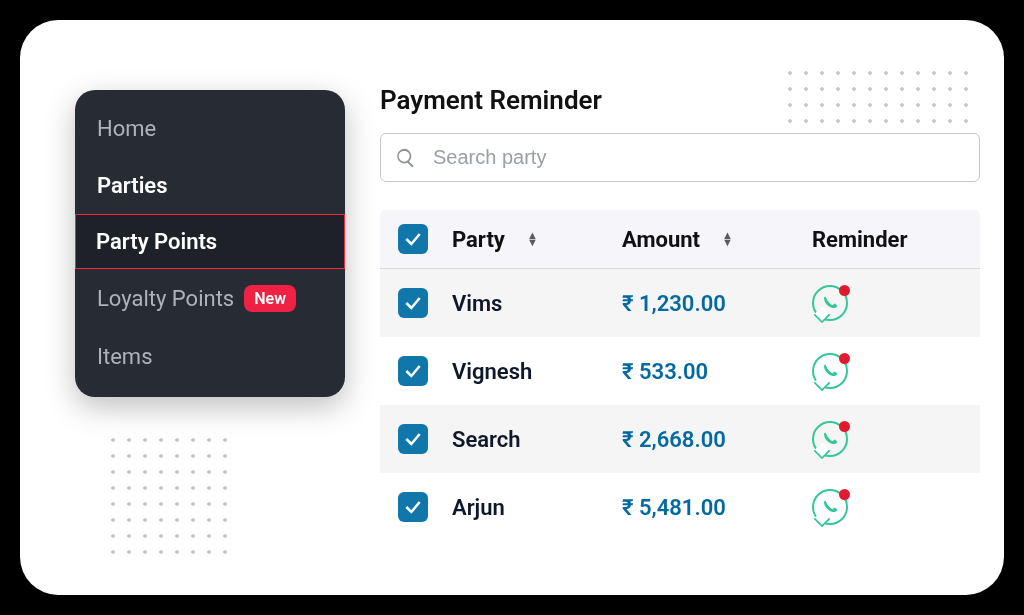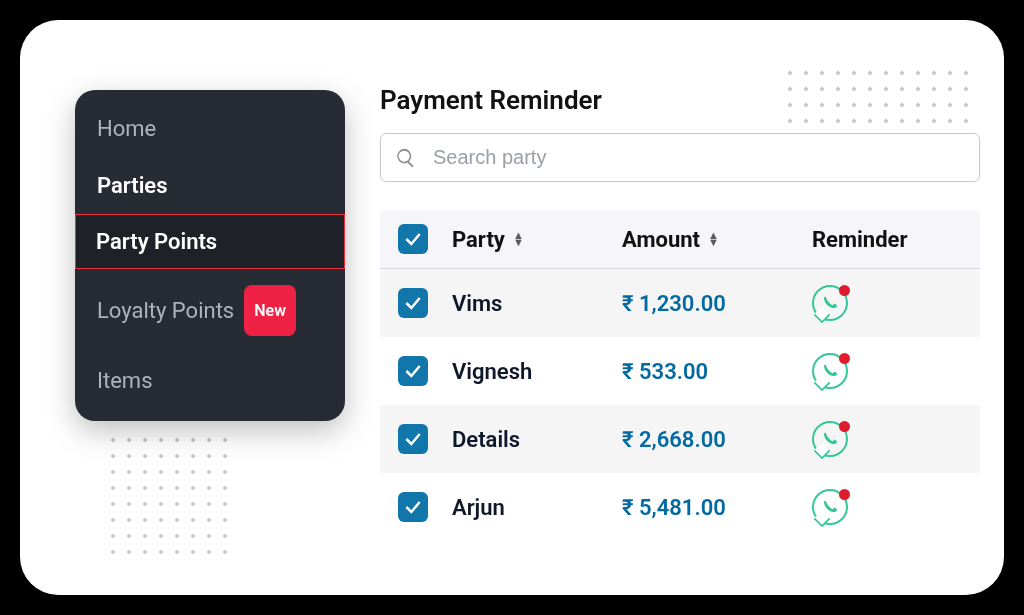--- a/index.html
+++ b/index.html
@@ -50,21 +50,21 @@
   .side-item.strong { color:#fff; font-weight:600; }
   .side-item.active {
     color:#fff; font-weight:600;
     border:1.6px solid #ef2d3a;
     margin:0 0px;
     padding:14px 20px;
     background:#1e2128;
   }
   .badge-new{
     background:#ef2246;color:#fff;font-size:16px;font-weight:600;
-    padding:16px 10px;border-radius:8px;
+    padding:4px 10px;border-radius:8px;
   }
 
   
   .main{
     position:absolute;
     top:65px;left:360px;right:24px;
   }
   .title{font-size:26px;font-weight:600;color:#111;margin-bottom:18px;}
   .search{
     display:flex;align-items:center;gap:16px;
@@ -76,21 +76,21 @@
   .search input{border:none;outline:none;font-size:20px;color:#555;flex:1;background:transparent;}
   .search input::placeholder{color:#9aa0a6;}
 
   .table{margin-top:28px;}
   .thead,.trow{display:grid;grid-template-columns:54px 1fr 190px 150px;align-items:center;}
   .thead{
     background:#f5f5fa;border-bottom:1px solid #d9d9dd;
     padding:14px 18px;border-radius:6px 6px 0 0;
     font-size:22px;font-weight:700;color:#111;
   }
-  .th{display:flex;align-items:center;gap:8px;}
+  .th{display:flex;align-items:center;gap:22px;}
   .sorter{display:inline-flex;flex-direction:column;line-height:6px;font-size:11px;color:#5b5b5b;}
   .sorter .up{margin-bottom:1px;}
   .trow{padding:16px 18px;font-size:22px;}
   .trow:nth-child(even){background:#f5f5f6;}
   .party-name{font-weight:600;color:#0f172a;}
   .amount{color:#0369a1;font-weight:600;}
 
   .checkbox{
     width:30px;height:30px;border-radius:6px;background:#1177aa;
     display:flex;align-items:center;justify-content:center;cursor:pointer;
@@ -203,21 +203,21 @@
           </div>
         </div>
       </div>
 
       <div class="trow">
         <div class="checkbox">
           <svg viewBox="0 0 24 24">
               <polyline points="4 12 10 18 20 6"></polyline>
             </svg>
         </div>
-        <div class="party-name">Details</div>
+        <div class="party-name">Search</div>
         <div class="amount">₹ 2,668.00</div>
         <div class="reminder-cell">
           <div class="wa">
             <span class="wa-tail"></span>
             <svg viewBox="0 0 24 24">
                 <path d="M6 3c1 4 4 9 9 12l3-2c.5-.3 1-.2 1.4.2l2 2c.4.4.4 1 0 1.4C19 19 15 20 10 16 5 12 4 8 4 5c0-.6.4-1 1-1l2-1z"></path>
               </svg>
           </div>
         </div>
       </div>

